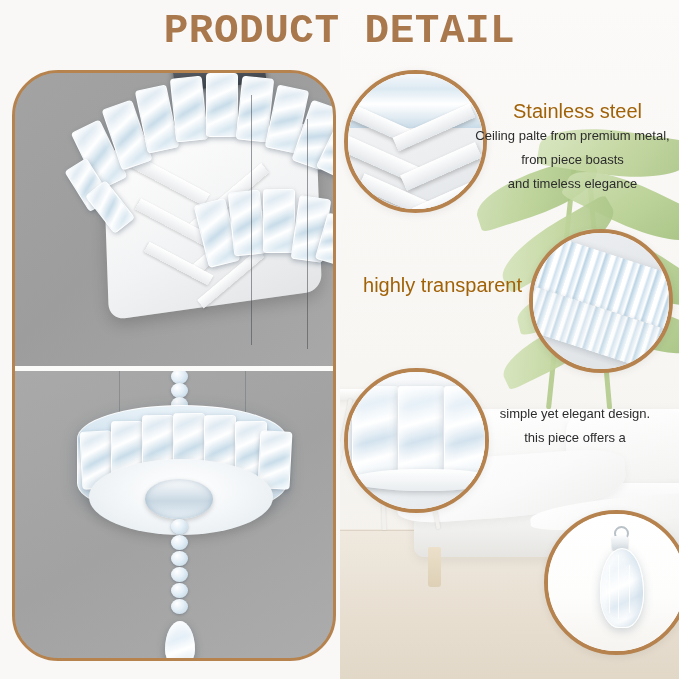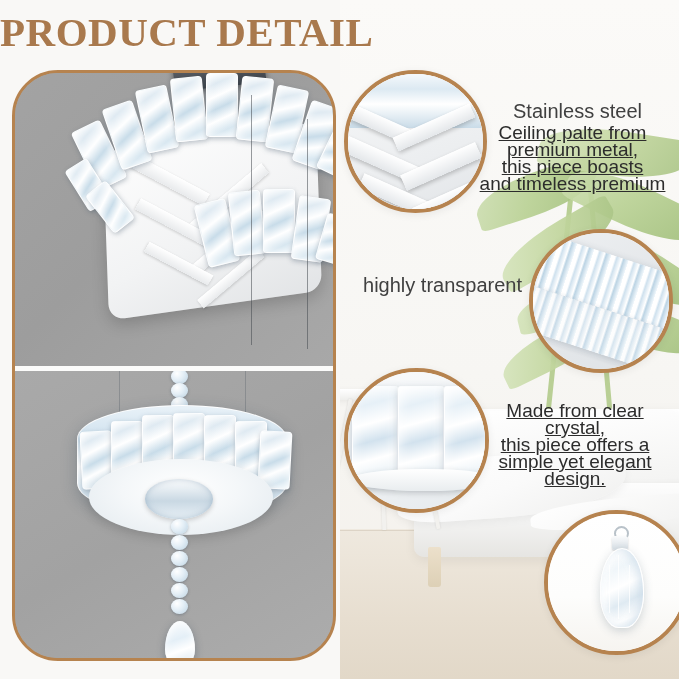--- a/index.html
+++ b/index.html
@@ -48,24 +48,24 @@
 
   
   .stand{position:absolute;left:-16px;bottom:140px;width:118px;height:150px;}
   .stand-top{position:absolute;left:0;top:0;width:118px;height:11px;
     background:linear-gradient(180deg,#ffffff,#eeeeec);border-radius:7px;box-shadow:0 2px 6px rgba(0,0,0,.06);}
   .stand-leg{position:absolute;top:9px;width:4px;height:132px;background:#f2f1ee;
     box-shadow:0 0 2px rgba(0,0,0,.12);}
 
   
   .title{
-    position:absolute;left:0;right:0;top:8px;text-align:left;
+    position:absolute;left:0;right:0;top:8px;text-align:center;
     font-size:41px;font-weight:bold;letter-spacing:.5px;
     color:#a9794d;
-    font-family:Liberation Serif, serif;
+    font-family:Liberation Mono, monospace;
     text-shadow:0 1px 0 rgba(255,255,255,.6);
   }
 
   
   .photo-panel{
     position:absolute;left:12px;top:70px;width:324px;height:591px;
     border:3px solid #b6834f;border-radius:46px;overflow:hidden;background:#a6a6a6;
     box-sizing:border-box;
   }
   .pane{position:absolute;left:0;width:100%;overflow:hidden;background:#a5a5a5;}
@@ -163,26 +163,26 @@
     box-shadow:0 3px 10px rgba(60,80,100,.22),inset -4px 0 9px rgba(190,210,225,.55),inset 4px 0 8px rgba(255,255,255,.95);
     border:1px solid rgba(255,255,255,.9);}
   .c4-facet{position:absolute;background:rgba(255,255,255,.75);}
   .c4-cap{position:absolute;left:64px;top:22px;width:16px;height:14px;border-radius:3px;
     background:linear-gradient(180deg,#fafbfc,#d6dee4);box-shadow:0 1px 2px rgba(0,0,0,.2);}
   .c4-loop{position:absolute;left:66px;top:12px;width:11px;height:11px;border-radius:50%;
     border:2px solid #b9c2c9;}
 
   
   .t-head{
-    position:absolute;color:#404040;font-size:20px;
+    position:absolute;color:#a16207;font-size:20px;
     font-family:"Liberation Sans", sans-serif;white-space:nowrap;
   }
   .t-body{
-    position:absolute;color:#2c2c2c;font-size:19px;line-height:17px;
-    font-family:"Liberation Sans", sans-serif;text-align:center;text-decoration:underline;
+    position:absolute;color:#2c2c2c;font-size:13px;line-height:24px;
+    font-family:"Liberation Sans", sans-serif;text-align:center;
   }
   .blk1-head{left:513px;top:100px;}
   .blk1-body{left:470px;top:124px;width:205px;}
   .blk2-head{left:352px;top:272px;width:170px;text-align:center;line-height:27px;font-size:20px;white-space:normal;}
   .blk3-body{left:480px;top:402px;width:190px;}
 </style>
 </head>
 <body>
 
 <div id="stage">
@@ -338,27 +338,26 @@
         <div class="c4-facet" style="left:17px;top:6px;width:1px;height:64px;"></div>
         <div class="c4-facet" style="left:8px;top:16px;width:1px;height:48px;"></div>
         <div class="c4-facet" style="left:28px;top:16px;width:1px;height:48px;"></div>
       </div>
     </div>
   </div>
 
   <div class="t-head blk1-head">Stainless steel</div>
   <div class="t-body blk1-body">
     <div>Ceiling palte from premium metal,</div>
-    <div>this piece boasts</div>
-    <div>and timeless premium</div>
+    <div>from piece boasts</div>
+    <div>and timeless elegance</div>
   </div>
 
   <div class="t-head blk2-head">
     <div style="text-align:right;">highly transparent</div>
   </div>
 
   <div class="t-body blk3-body">
-    <div>Made from clear crystal,</div>
+    <div>simple yet elegant design.</div>
     <div>this piece offers a</div>
-    <div>simple yet elegant design.</div>
   </div>
 
 </div>
 
 </body></html>

